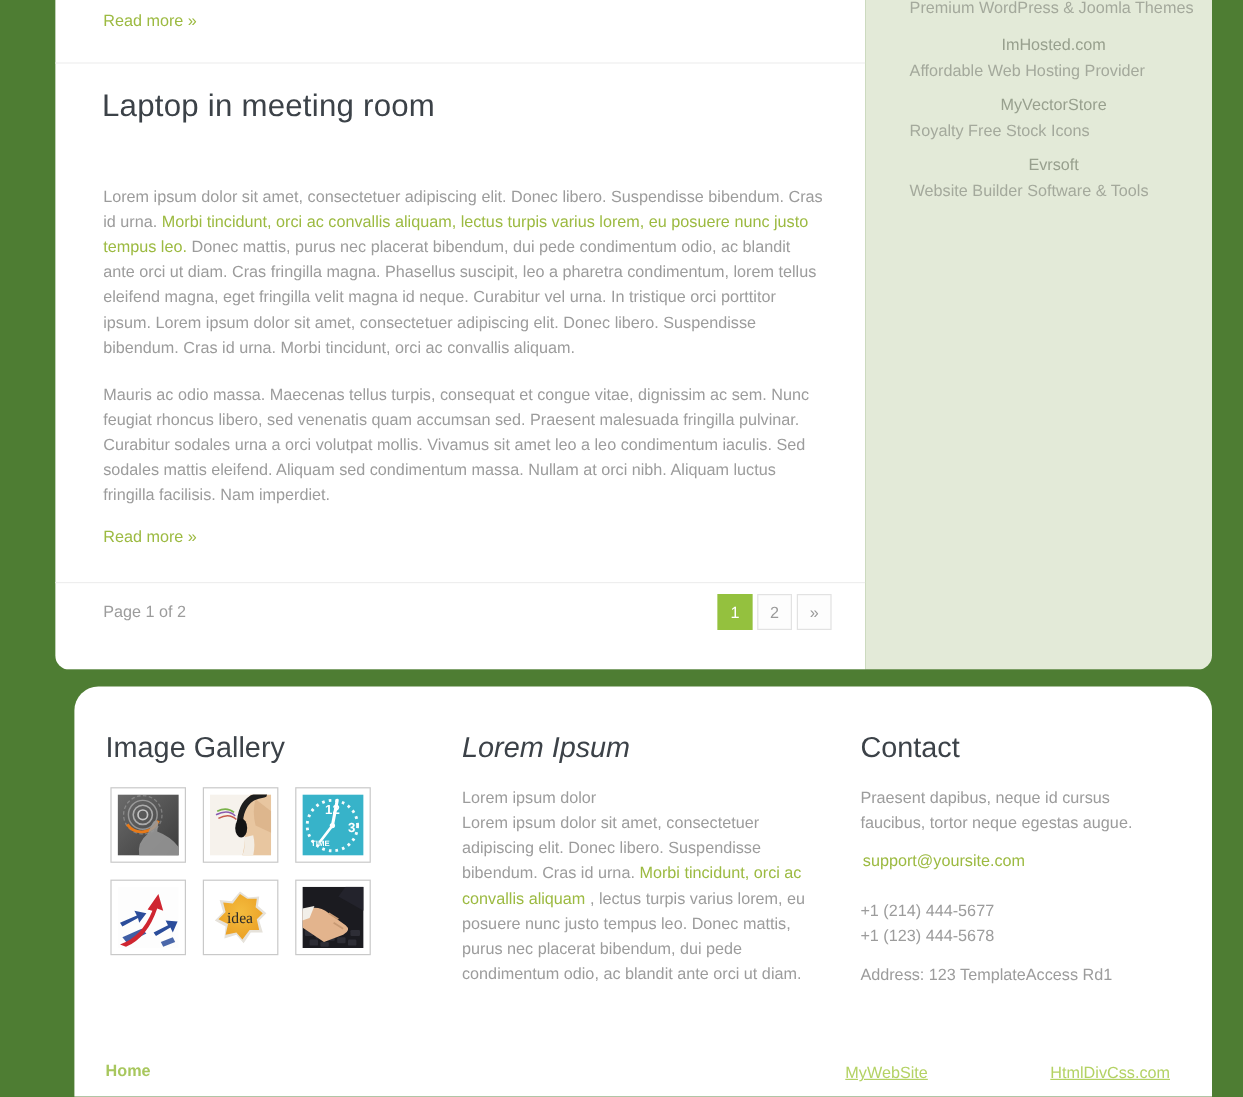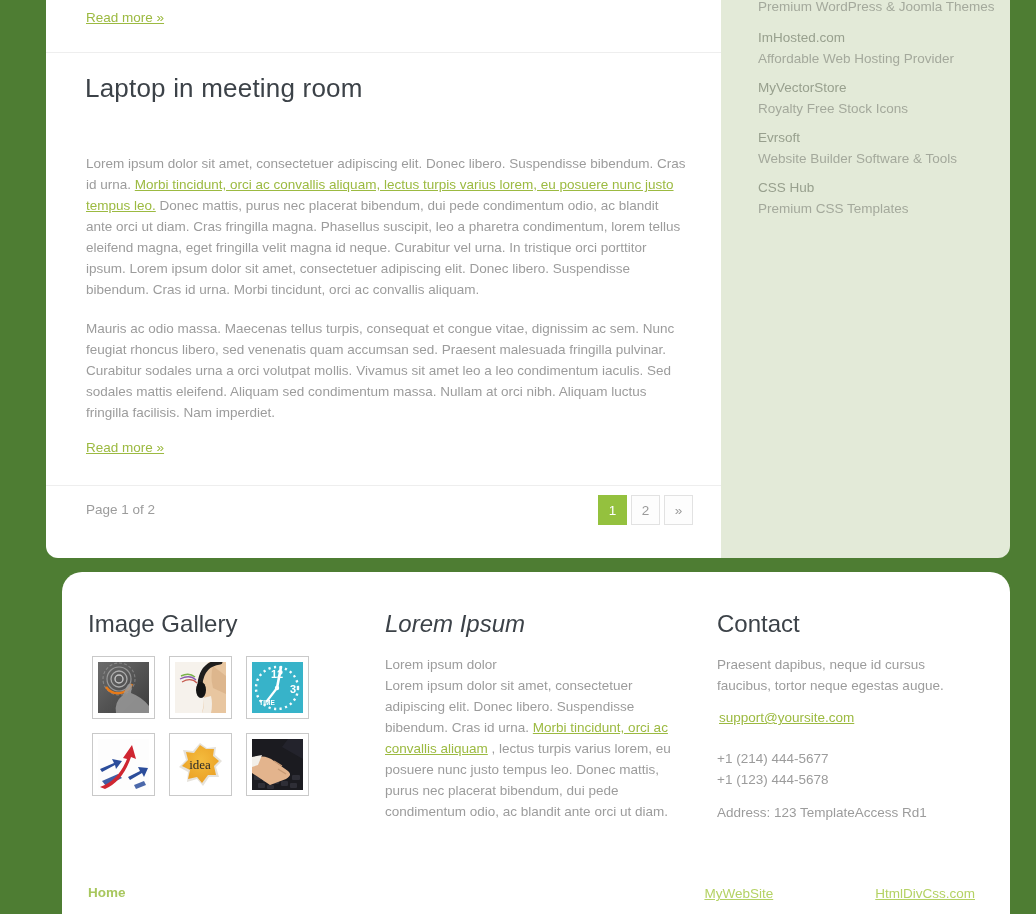--- a/index.html
+++ b/index.html
@@ -6,21 +6,21 @@
   html,body { background:#4e7d33; }
   body { font-family:"Liberation Sans", sans-serif; }
   #canvas { position:relative; width:1036px; height:914px; background:#4e7d33; overflow:hidden; }
 
   
   .main-wrap { position:absolute; left:46px; top:0; width:964px; height:558px;
                border-radius:0 0 12px 12px; overflow:hidden; }
   .content-col { position:absolute; left:0; top:0; width:675px; height:558px; background:#ffffff; }
   .sidebar-col { position:absolute; left:675px; top:0; width:322px; height:558px; background:#e3ead8; }
 
-  .green-link { color:#9cba41; text-decoration:underline; cursor:pointer; }
+  .green-link { color:#9cba41; cursor:pointer; }
   .gray-text  { color:#9c9c9c; }
 
   .prev-readmore { position:absolute; left:40px; top:10px; font-size:13.5px; }
   .divider { position:absolute; left:0; width:675px; height:1px; background:#eeeeee; }
   .divider-top { top:52px; }
   .divider-bottom { top:485px; }
 
   .post-title { position:absolute; left:39px; top:73px; font-size:26px; font-weight:400;
                 color:#3c4248; letter-spacing:0.2px; }
   .post-meta { position:absolute; left:40px; top:120px; font-size:13.5px; color:#9c9c9c; }
@@ -34,21 +34,21 @@
 
   .page-status { position:absolute; left:40px; top:502px; font-size:13.5px; color:#9c9c9c; }
   .pager { position:absolute; left:552px; top:495px; display:flex; gap:4px; }
   .page-btn { width:29px; height:30px; display:flex; align-items:center; justify-content:center;
               font-size:13.5px; background:#fdfdfd; border:1px solid #e2e2e2; color:#9a9a9a;
               text-decoration:none; cursor:pointer; }
   .page-btn.active { background:#94c13e; border-color:#94c13e; color:#ffffff; }
 
   
   .sb-item { position:absolute; left:37px; font-size:13.5px; line-height:21px; width:240px; }
-  .sb-name { color:#98a08e; display:block; }
+  .sb-name { color:#98a08e; display:block;text-align:center; }
   .sb-desc { color:#a4a99c; display:block; }
 
   
   .footer-card { position:absolute; left:62px; top:572px; width:948px; height:366px;
                  background:#ffffff; border-radius:20px; }
   .fc-heading { position:absolute; top:38px; font-size:24px; font-weight:400; color:#3c4248; }
   .col1-h { left:26px; } .col2-h { left:323px;font-style:italic; } .col3-h { left:655px; }
 
   .gallery { position:absolute; left:30px; top:84px; width:290px; display:flex;
              flex-wrap:wrap; gap:14px 14px; }
@@ -113,24 +113,20 @@
         <a class="sb-name">ImHosted.com</a>
         <span class="sb-desc">Affordable Web Hosting Provider</span>
       </div>
       <div class="sb-item" style="top:77px;">
         <a class="sb-name">MyVectorStore</a>
         <span class="sb-desc">Royalty Free Stock Icons</span>
       </div>
       <div class="sb-item" style="top:127px;">
         <a class="sb-name">Evrsoft</a>
         <span class="sb-desc">Website Builder Software &amp; Tools</span>
-      </div>
-      <div class="sb-item" style="top:177px;">
-        <a class="sb-name">CSS Hub</a>
-        <span class="sb-desc">Premium CSS Templates</span>
       </div>
     </div>
   </div>
 
   <div class="footer-card">
 
     <h2 class="fc-heading col1-h">Image Gallery</h2>
     <h2 class="fc-heading col2-h">Lorem Ipsum</h2>
     <h2 class="fc-heading col3-h">Contact</h2>
 

